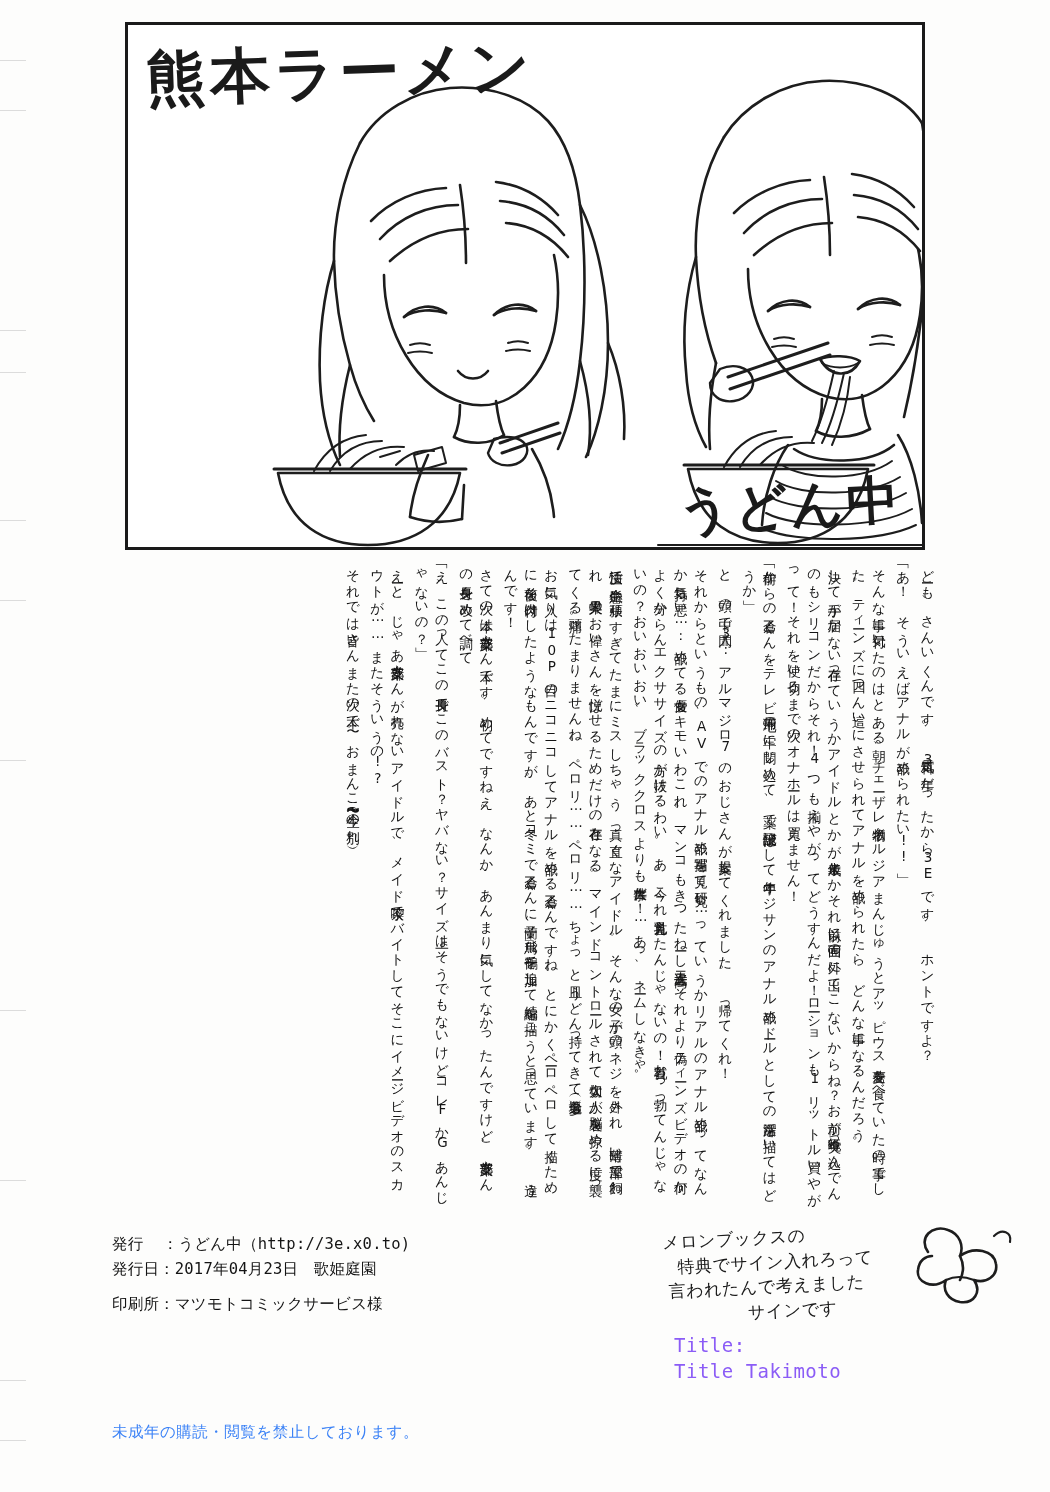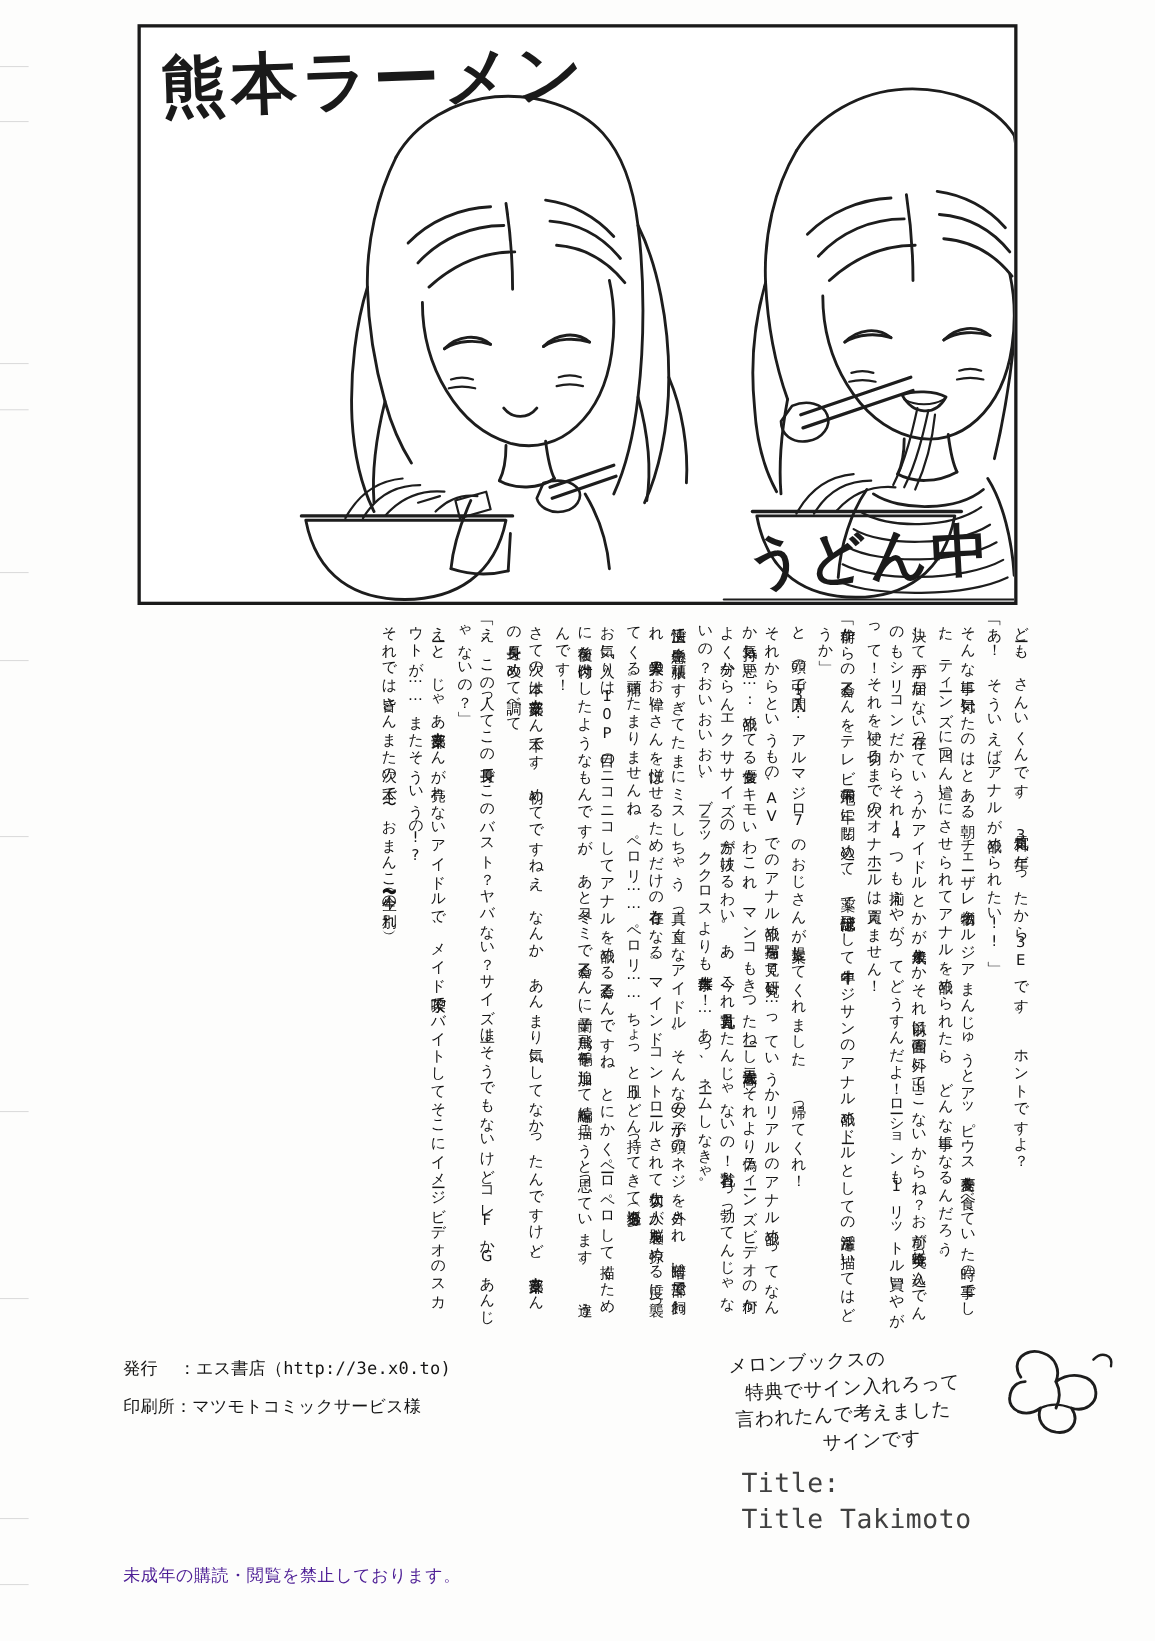--- a/index.html
+++ b/index.html
@@ -95,21 +95,21 @@
     letter-spacing: 0.2px;
   }
   .colophon .row { white-space: pre; }
   .colophon .gap { height: 10px; }
   .notice {
     position: absolute;
     left: 112px;
     top: 1422px;
     font-family: "DejaVu Sans", sans-serif;
     font-size: 15.5px;
-    color: #4c1d95;
+    color: #3b82f6;
     letter-spacing: 0.5px;
   }
   
   .sign-area {
     position: absolute;
     left: 660px;
     top: 1224px;
     width: 360px;
     height: 240px;
   }
@@ -131,23 +131,23 @@
     right: 2px;
     top: -6px;
     width: 110px;
     height: 90px;
   }
   .title-block {
     position: absolute;
     left: 14px;
     top: 108px;
     font-family: "DejaVu Sans Mono", monospace;
-    font-size: 24px;
+    font-size: 19px;
     line-height: 1.38;
-    color: #404040;
+    color: #8b5cf6;
     letter-spacing: 0.5px;
   }
   
   .edge {
     position: absolute;
     left: 0;
     top: 0;
     width: 30px;
     height: 1492px;
     pointer-events: none;
@@ -326,21 +326,22 @@
     <div class="col">それからというもの、AVでのアナル舐め描写を見て研究し…っていうかリアルのアナル舐めってなんか気持ち悪い…：舐めてる女優もキモいわこれ。マンコもきつたねーし二次元最高！それより偽ティーンズビデオの何かよく分からんエクササイズの方が抜けるわい。あ、今これ乳首見えたんじゃないの！乳首おっ勃ってんじゃないの？おいおいおい、ブラッククロスよりも大事件だ！…あっ、ネームしなきゃ。</div>
     <div class="col">快活で一生懸命、頑張りすぎてたまにミスしちゃう、真っ直ぐなアイドル。そんな女の子が頭のネジを外され、薄暗い部屋で飼われ、業界人のお偉いさんを悦ばせるためだけの存在となる。マインドコントロールされて大切な人が脳裏を掠める度に襲ってくる頭痛。たまりませんね。ペロリ……ペロリ……ちょっと皿うどん持ってきて（塩分過多）</div>
     <div class="col">お気に入りは10P目のニコニコしてアナルを舐める乙倉くんですね。とにかくペーロペロして描くために前後を肉付けしたようなもんですが。あと冬コミで乙倉くんに蘭子、飛鳥、千鶴を追加して続編を描こうと思っています。 違うんです！</div>
     <div class="col">さて次の本は安部菜々さん本です。初めてですねえ。なんか、あんまり気にしてなかったんですけど、安部菜々さんの身長を改めて調べて</div>
     <div class="col">「え、この人ってこの身長でこのバスト？ヤバない？サイズ上はそうでもないけどコレFかGあんじゃないの？」</div>
     <div class="col">えーと、じゃあ安部菜々さんが売れないアイドルで、メイド喫茶でバイトしてそこにイメージビデオのスカウトが……またそういうの!?</div>
     <div class="col">それでは皆さんまた次の本で〜。おまんこ〜〜〜〜（今生の別れ）</div>
   </div>
 
   <div class="colophon">
-    <div class="row">発行  ：エス書店（http://3e.x0.to)</div>
+    <div class="row">発行  ：うどん中（http://3e.x0.to)</div>
+    <div class="row">発行日：2017年04月23日　歌姫庭園</div>
     <div class="gap"></div>
     <div class="row">印刷所：マツモトコミックサービス様</div>
   </div>
 
   <div class="notice">未成年の購読・閲覧を禁止しております。</div>
 
   <div class="sign-area">
     <div class="sign-hand">
       <div>メロンブックスの</div>
       <div style="margin-left:14px">特典でサイン入れろって</div>

